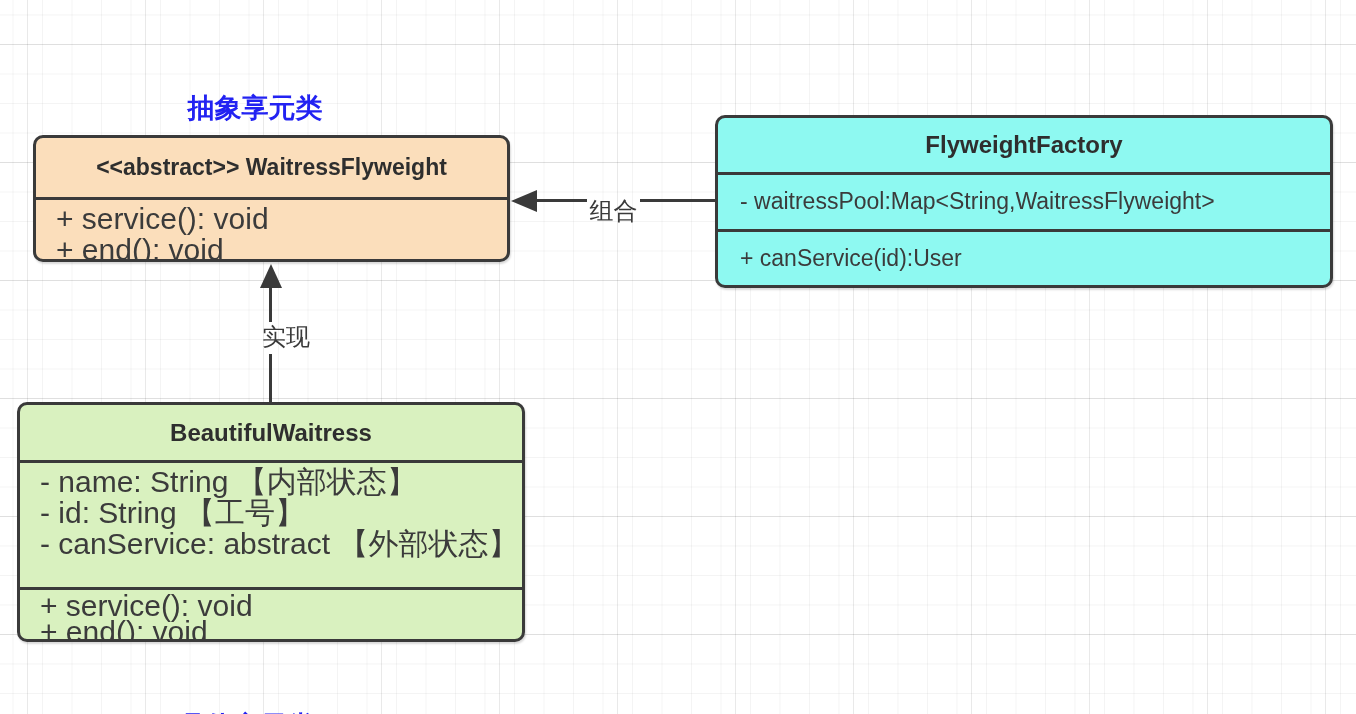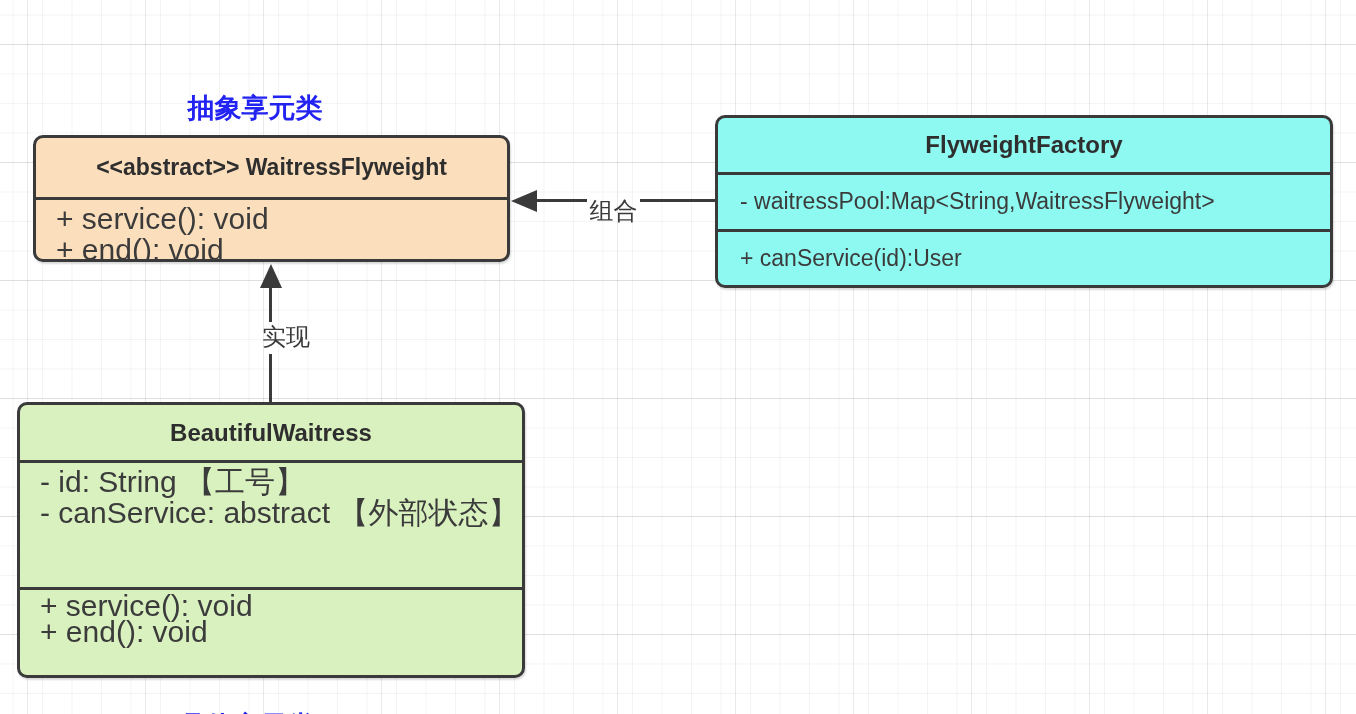--- a/index.html
+++ b/index.html
@@ -92,23 +92,24 @@
       <div class="member">+ end(): void</div>
     </div>
   </div>
 
   <div class="uml-class cyan" style="left:715px;top:115px;width:618px;height:173px;">
     <div class="uml-title sec" style="height:54px;">FlyweightFactory</div>
     <div class="single sec" style="flex:1 1 auto;">- waitressPool:Map&lt;String,WaitressFlyweight&gt;</div>
     <div class="single sec" style="flex:1 1 auto;">+ canService(id):User</div>
   </div>
 
-  <div class="uml-class green" style="left:17px;top:402px;width:508px;height:276px;">
+  <div class="uml-class green" style="left:17px;top:402px;width:508px;height:240px;">
     <div class="uml-title sec" style="height:55px;">BeautifulWaitress</div>
     <div class="members sec" style="flex:0 0 127px;">
+      <div class="member">- name: String 【内部状态】</div>
       <div class="member">- id: String 【工号】</div>
       <div class="member">- canService: abstract 【外部状态】</div>
     </div>
     <div class="members tight sec">
       <div class="member">+ service(): void</div>
       <div class="member">+ end(): void</div>
     </div>
   </div>
 
   <div class="arrow-left" style="left:511px;top:190px;"></div>

